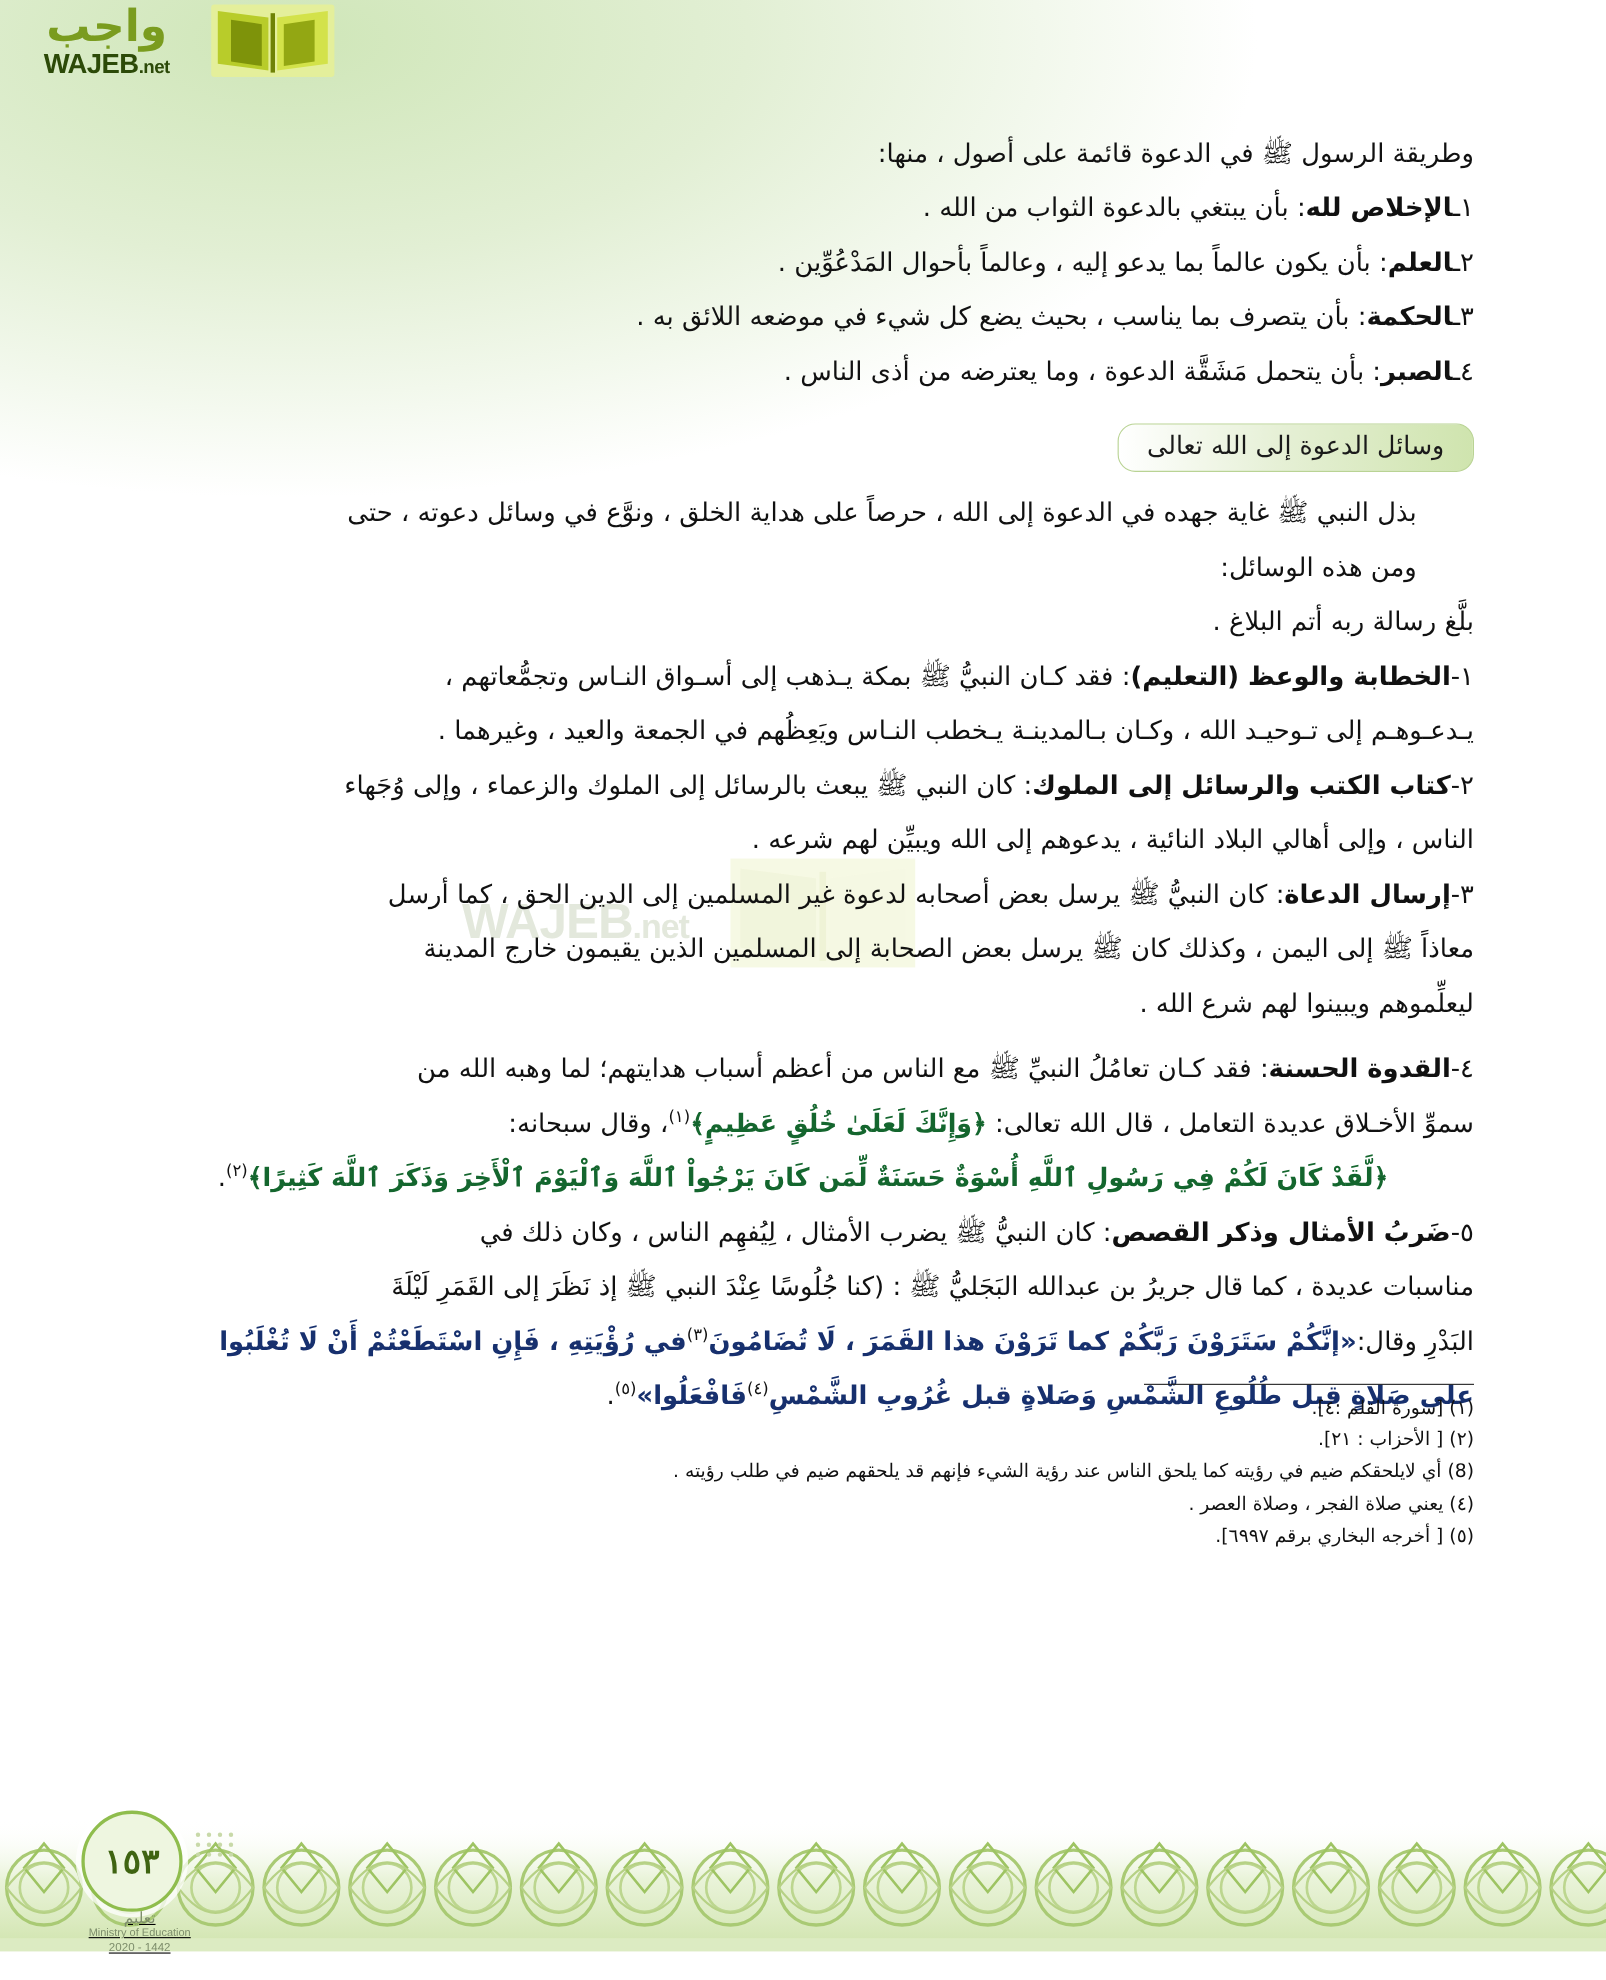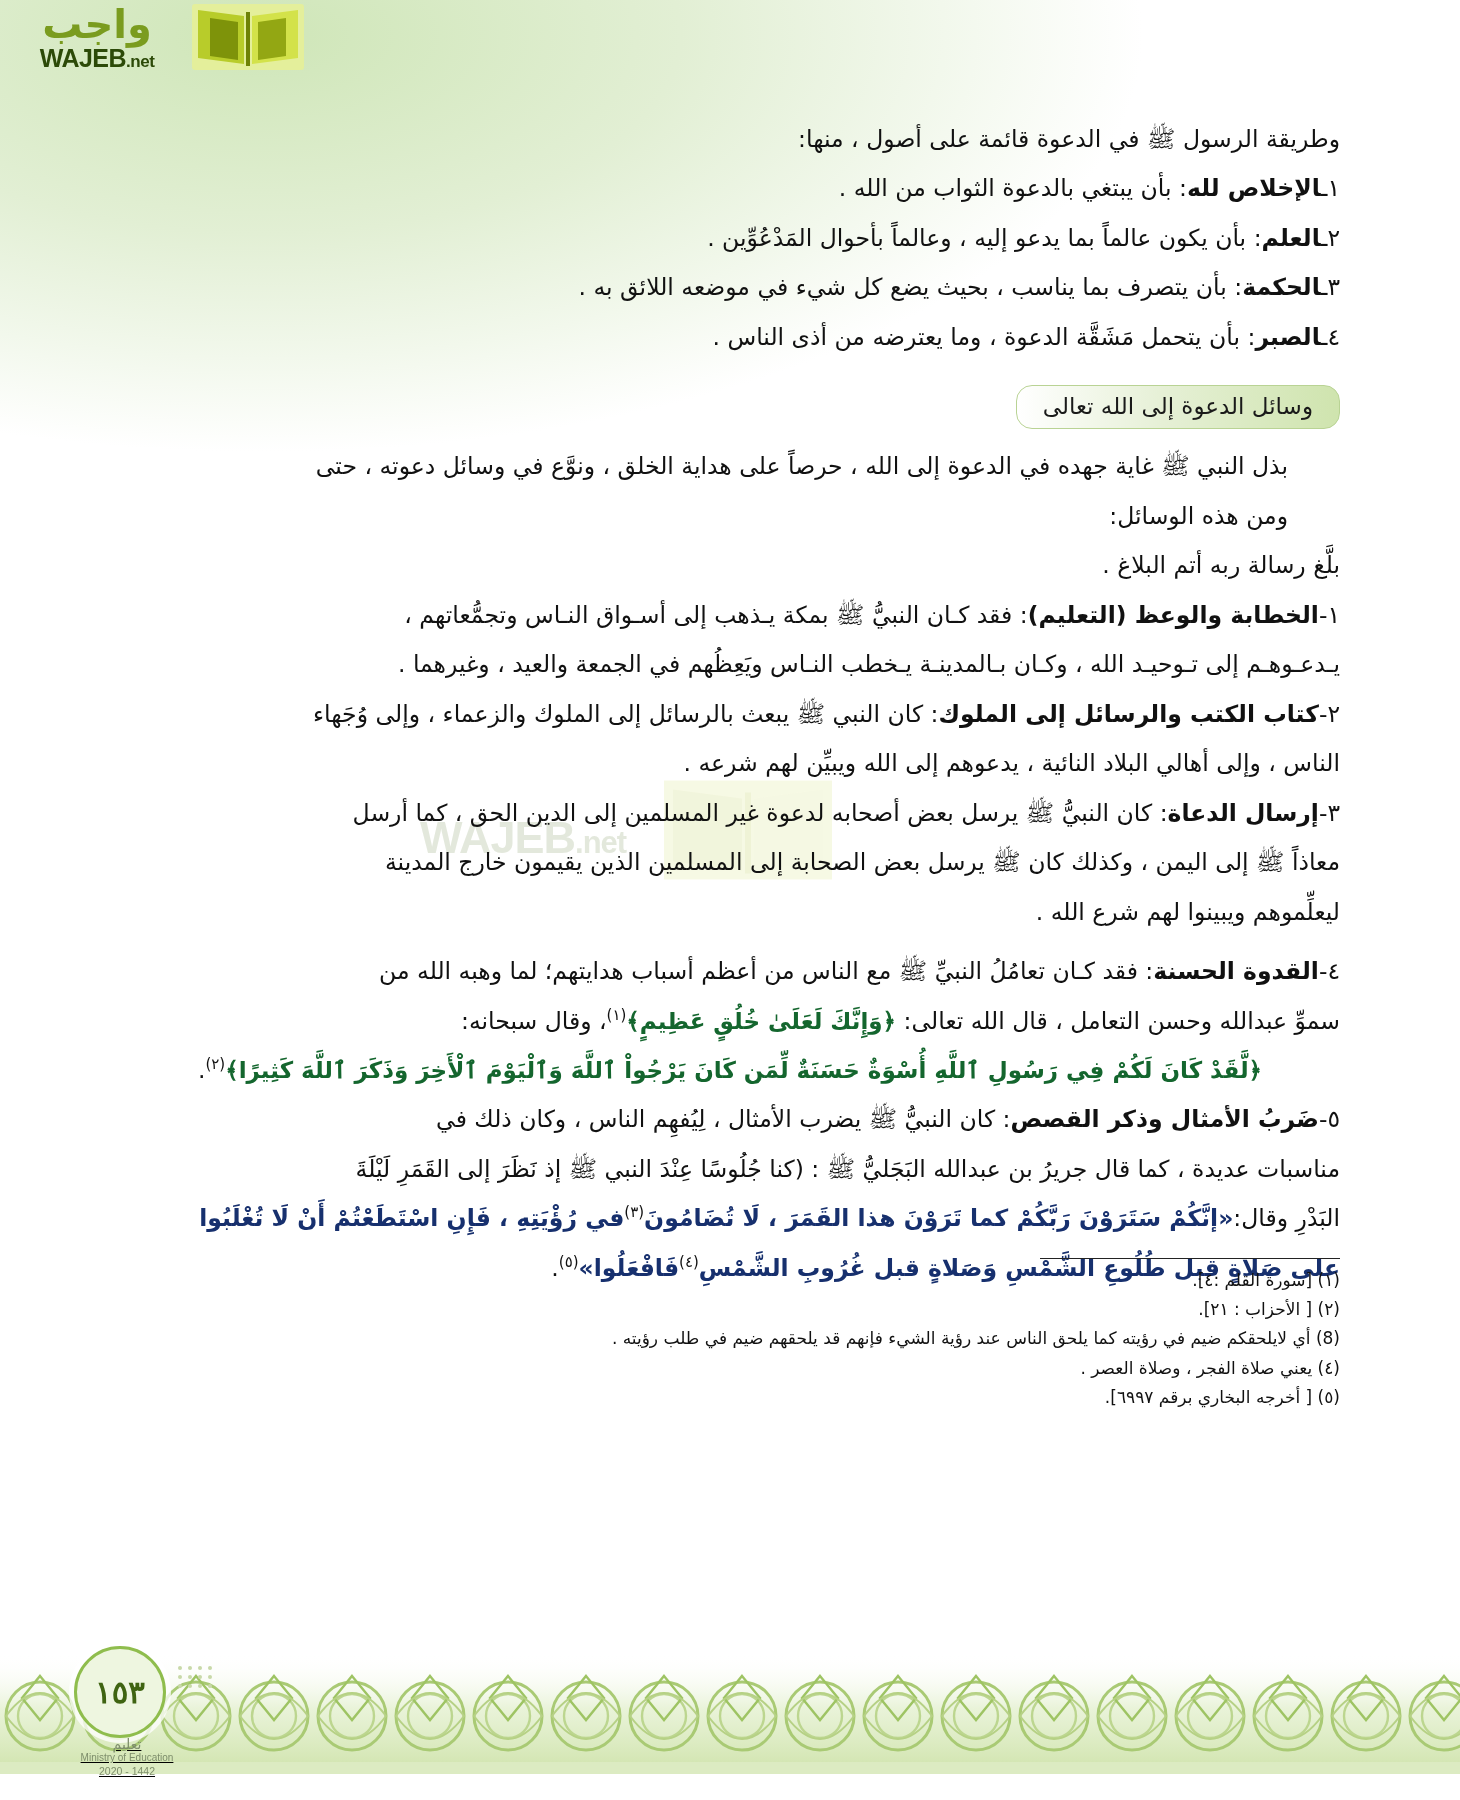--- a/index.html
+++ b/index.html
@@ -139,21 +139,21 @@
   <p class="ln j">
     <span>٣-</span><b>إرسال الدعاة</b><span>: كان النبيُّ ﷺ يرسل بعض أصحابه لدعوة غير المسلمين إلى الدين الحق ،  كما أرسل</span>
   </p>
   <p class="ln j">معاذاً ﷺ إلى اليمن ،  وكذلك كان ﷺ يرسل بعض الصحابة إلى المسلمين الذين يقيمون خارج المدينة</p>
   <p class="ln">ليعلِّموهم ويبينوا لهم شرع الله .</p>
 
   <p class="ln j" style="margin-top:16px;">
     <span>٤-</span><b>القدوة الحسنة</b><span>: فقد كـان تعامُلُ النبيِّ ﷺ مع الناس من أعظم أسباب هدايتهم؛ لما وهبه الله من</span>
   </p>
   <p class="ln j">
-    <span>سموِّ عبدالله وحسن التعامل ،  قال الله تعالى:</span>
+    <span>سموِّ الأخـلاق عديدة التعامل ،  قال الله تعالى:</span>
     <span class="quran">﴿وَإِنَّكَ لَعَلَىٰ خُلُقٍ عَظِيمٍ﴾</span><span class="sm">(١)</span><span>،  وقال سبحانه:</span>
   </p>
   <p class="ln" style="text-align:center;">
     <span class="quran">﴿لَّقَدْ كَانَ لَكُمْ فِي رَسُولِ ٱللَّهِ أُسْوَةٌ حَسَنَةٌ لِّمَن كَانَ يَرْجُواْ ٱللَّهَ وَٱلْيَوْمَ ٱلْأَخِرَ وَذَكَرَ ٱللَّهَ كَثِيرًا﴾</span><span class="sm">(٢)</span><span>.</span>
   </p>
 
   <p class="ln j">
     <span>٥-</span><b>ضَربُ الأمثال وذكر القصص</b><span>: كان النبيُّ ﷺ يضرب الأمثال ،  لِيُفهِم الناس ،  وكان ذلك في</span>
   </p>
   <p class="ln j">مناسبات عديدة ،  كما قال جريرُ بن عبدالله البَجَليُّ ﷺ : (كنا جُلُوسًا عِنْدَ النبي ﷺ إذ نَظَرَ إلى القَمَرِ لَيْلَةَ</p>

